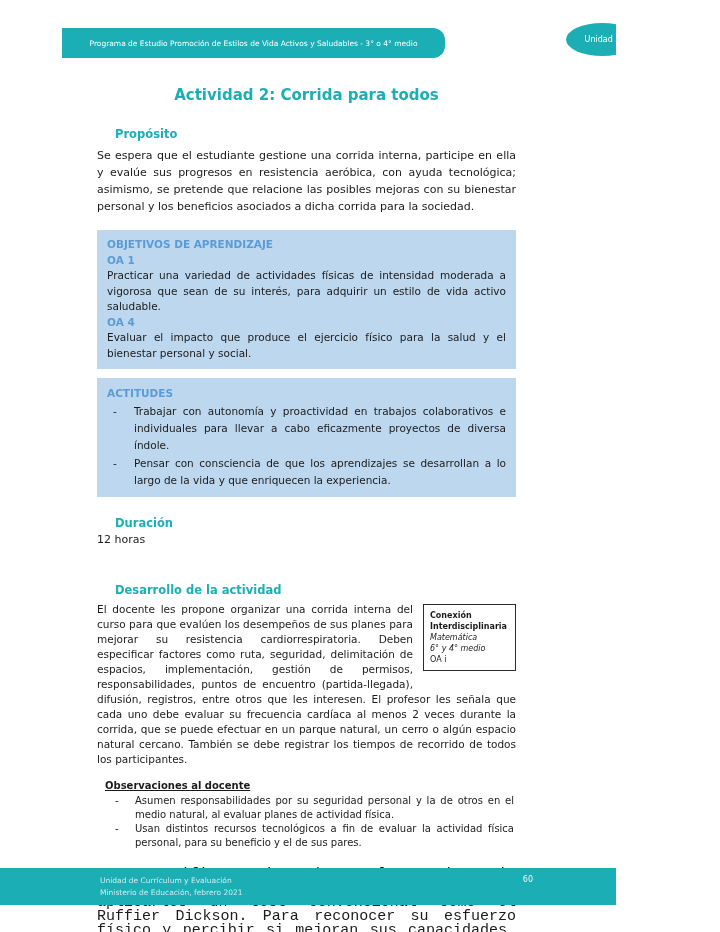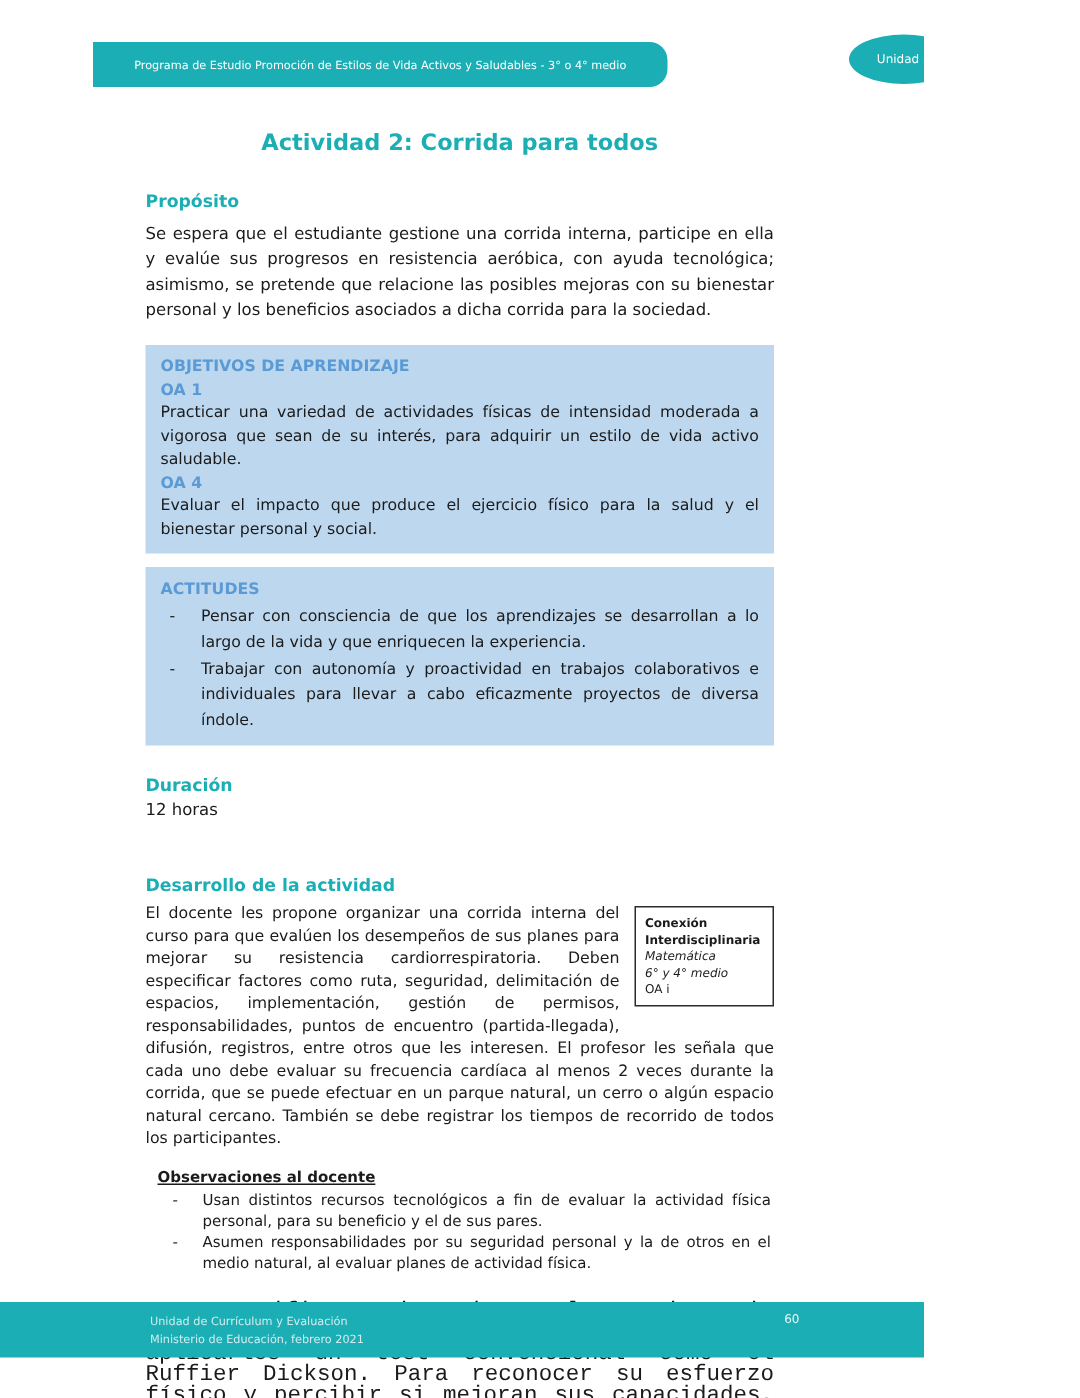--- a/index.html
+++ b/index.html
@@ -45,20 +45,21 @@
     color: #1BAFB5;
     font-size: 15px;
     font-weight: bold;
     line-height: 18px;
   }
   .sec-h {
     color: #1BAFB5;
     font-size: 11.5px;
     font-weight: bold;
     line-height: 15px;
+    margin-left: 18px;
   }
   .proposito-h { margin-top: 23px; }
   .body-p {
     font-size: 11px;
     line-height: 17px;
     text-align: justify;
     margin-top: 5px;
   }
   
   .bluebox {
@@ -173,25 +174,25 @@
       <div class="oa-code">OA 1</div>
       <div class="oa-text">Practicar una variedad de actividades físicas de intensidad moderada a vigorosa que sean de su interés, para adquirir un estilo de vida activo saludable.</div>
       <div class="oa-code">OA 4</div>
       <div class="oa-text">Evaluar el impacto que produce el ejercicio físico para la salud y el bienestar personal y social.</div>
     </div>
 
     <div class="bluebox box-actitudes">
       <div class="bx-h">ACTITUDES</div>
       <div class="dash-item">
         <span class="dash"></span>
+        <span class="dtext">Trabajar con autonomía y proactividad en trabajos colaborativos e individuales para llevar a cabo eficazmente proyectos de diversa índole.</span>
+      </div>
+      <div class="dash-item">
+        <span class="dash"></span>
         <span class="dtext">Pensar con consciencia de que los aprendizajes se desarrollan a lo largo de la vida y que enriquecen la experiencia.</span>
-      </div>
-      <div class="dash-item">
-        <span class="dash"></span>
-        <span class="dtext">Trabajar con autonomía y proactividad en trabajos colaborativos e individuales para llevar a cabo eficazmente proyectos de diversa índole.</span>
       </div>
     </div>
 
     <div class="sec-h duracion-h">Duración</div>
     <div class="duracion-v">12 horas</div>
 
     <div class="sec-h desarrollo-h">Desarrollo de la actividad</div>
     <div class="desarrollo-p">
       <span class="conexion-box">
         <span class="cx-title">Conexión Interdisciplinaria</span><br>
@@ -199,25 +200,25 @@
         <span class="cx-it">6° y 4° medio</span><br>
         <span>OA i</span>
       </span>
       <span>El docente les propone organizar una corrida interna del curso para que evalúen los desempeños de sus planes para mejorar su resistencia cardiorrespiratoria. Deben especificar factores como ruta, seguridad, delimitación de espacios, implementación, gestión de permisos, responsabilidades, puntos de encuentro (partida-llegada), difusión, registros, entre otros que les interesen. El profesor les señala que cada uno debe evaluar su frecuencia cardíaca al menos 2 veces durante la corrida, que se puede efectuar en un parque natural, un cerro o algún espacio natural cercano. También se debe registrar los tiempos de recorrido de todos los participantes.</span>
     </div>
 
     <div class="obs">
       <div class="obs-h">Observaciones al docente</div>
       <div class="dash-item">
         <span class="dash"></span>
+        <span class="dtext">Asumen responsabilidades por su seguridad personal y la de otros en el medio natural, al evaluar planes de actividad física.</span>
+      </div>
+      <div class="dash-item">
+        <span class="dash"></span>
         <span class="dtext">Usan distintos recursos tecnológicos a fin de evaluar la actividad física personal, para su beneficio y el de sus pares.</span>
-      </div>
-      <div class="dash-item">
-        <span class="dash"></span>
-        <span class="dtext">Asumen responsabilidades por su seguridad personal y la de otros en el medio natural, al evaluar planes de actividad física.</span>
       </div>
     </div>
 
     <div class="closing-p">Para verificar si mejoran la resistencia cardiorrespiratoria y su recuperación, debe aplicarles un test convencional como el Ruffier Dickson. Para reconocer su esfuerzo físico y percibir si mejoran sus capacidades, deben hacer los ejercicios en intensidades moderadas a vigorosas. Es importante que reconozcan sus habilidades personales en la mejora de su plan y respeten sus preferencias y motivaciones en torno a la vida activa y saludable.</div>
 
   </div>
 
   <div class="footer">
     <div class="footer-inner">
       <div class="footer-left">

